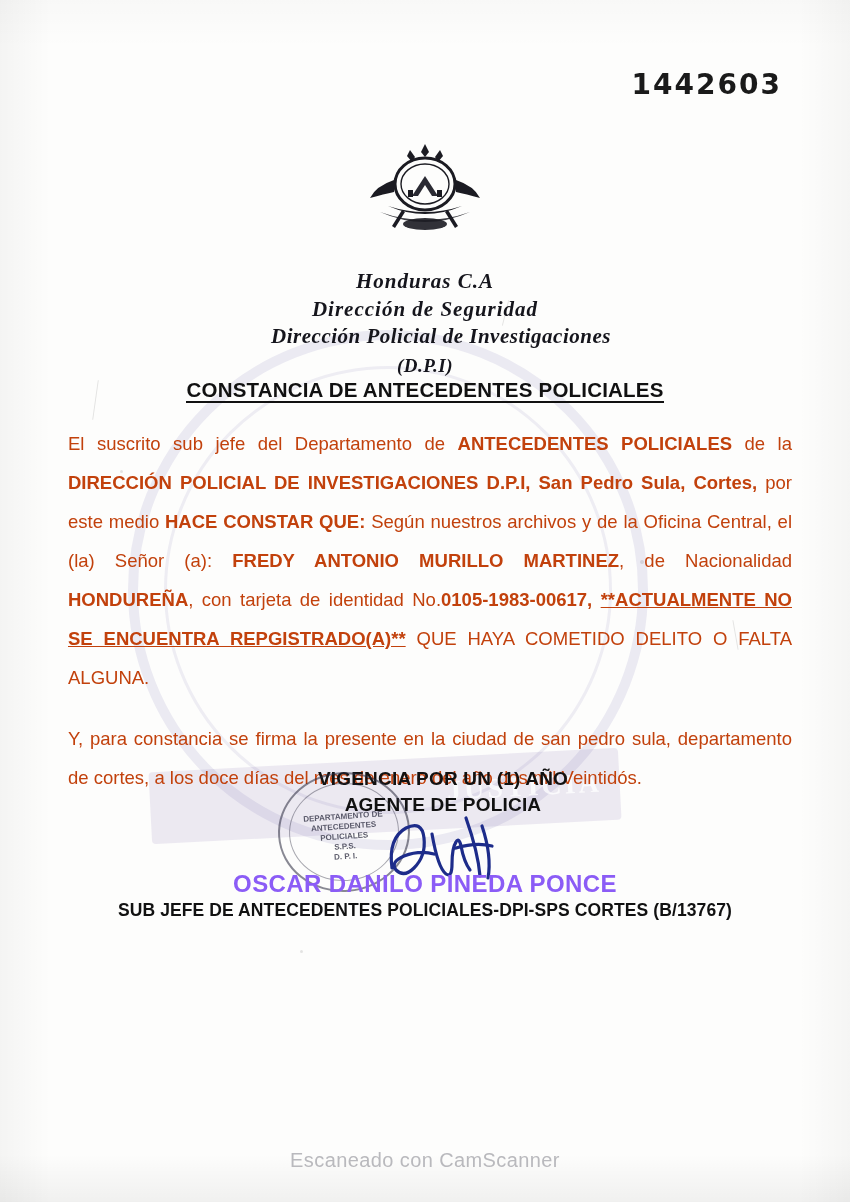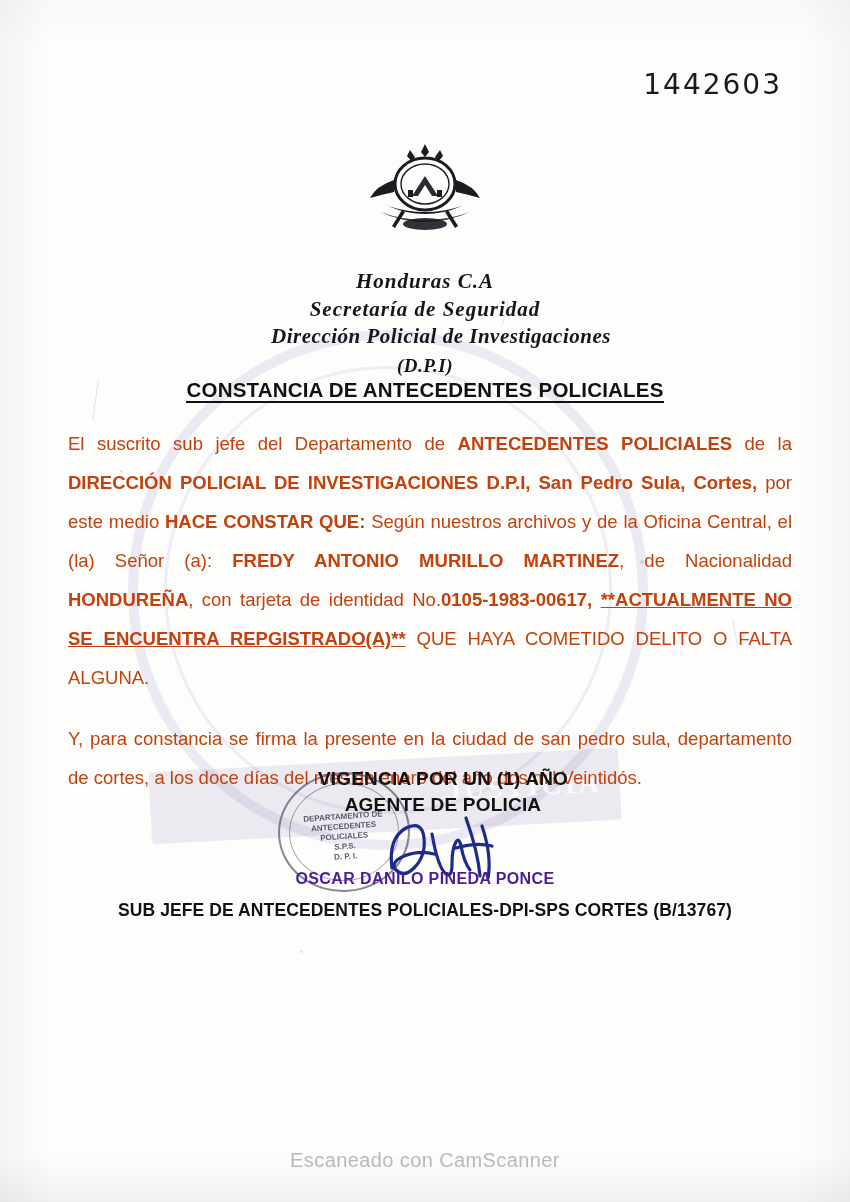--- a/index.html
+++ b/index.html
@@ -76,20 +76,21 @@
 
   
   .serial {
     position: absolute;
     top: 68px;
     right: 68px;
     font-family: "DejaVu Sans", sans-serif;
     font-size: 28px;
     letter-spacing: 2px;
     color: #1a1a1a;
+    font-weight: bold;
   }
 
   
   .crest {
     position: absolute;
     left: 0; right: 0;
     top: 140px;
     text-align: center;
   }
   .crest svg { display: inline-block; }
@@ -167,24 +168,24 @@
     font-size: 19px;
     font-weight: bold;
     letter-spacing: 0.2px;
     color: #111;
   }
   .sig-name {
     position: absolute;
     left: 0; right: 0;
     top: 870px;
     text-align: center;
-    font-size: 16px;
+    font-size: 24px;
     font-weight: bold;
     letter-spacing: 0.4px;
-    color: #4c1d95;
+    color: #8b5cf6;
   }
   .sig-role {
     position: absolute;
     left: 0; right: 0;
     top: 900px;
     text-align: center;
     font-size: 17.5px;
     font-weight: bold;
     letter-spacing: 0.1px;
     color: #111;
@@ -286,21 +287,21 @@
 
         <path d="M52 70 l-10 16 3 2 10 -16 z"></path>
         <path d="M98 70 l10 16 -3 2 -10 -16 z"></path>
         <ellipse cx="75" cy="84" rx="22" ry="6" opacity="0.9"></ellipse>
       </g>
     </svg>
   </div>
 
   <div class="headings">
     <div class="script l1">Honduras C.A</div>
-    <div class="script l2">Secretaría de Seguridad</div>
+    <div class="script l2">Dirección de Seguridad</div>
     <div class="script l3">Dirección Policial de Investigaciones</div>
     <div class="script l4">(D.P.I)</div>
   </div>
 
   <div class="doc-title">
     <span>CONSTANCIA DE ANTECEDENTES POLICIALES</span>
   </div>
 
   <div class="body-text">
     <p><span>El suscrito sub jefe del Departamento de </span><span class="b">ANTECEDENTES POLICIALES</span><span> de la </span><span class="b">DIRECCIÓN POLICIAL DE INVESTIGACIONES D.P.I, San Pedro Sula, Cortes,</span><span> por este medio </span><span class="b">HACE CONSTAR QUE:</span><span> Según nuestros archivos y de la Oficina Central, el (la) Señor (a): </span><span class="b">FREDY ANTONIO MURILLO MARTINEZ</span><span>, de Nacionalidad </span><span class="b">HONDUREÑA</span><span>, con tarjeta de identidad No.</span><span class="b">0105-1983-00617,</span>

